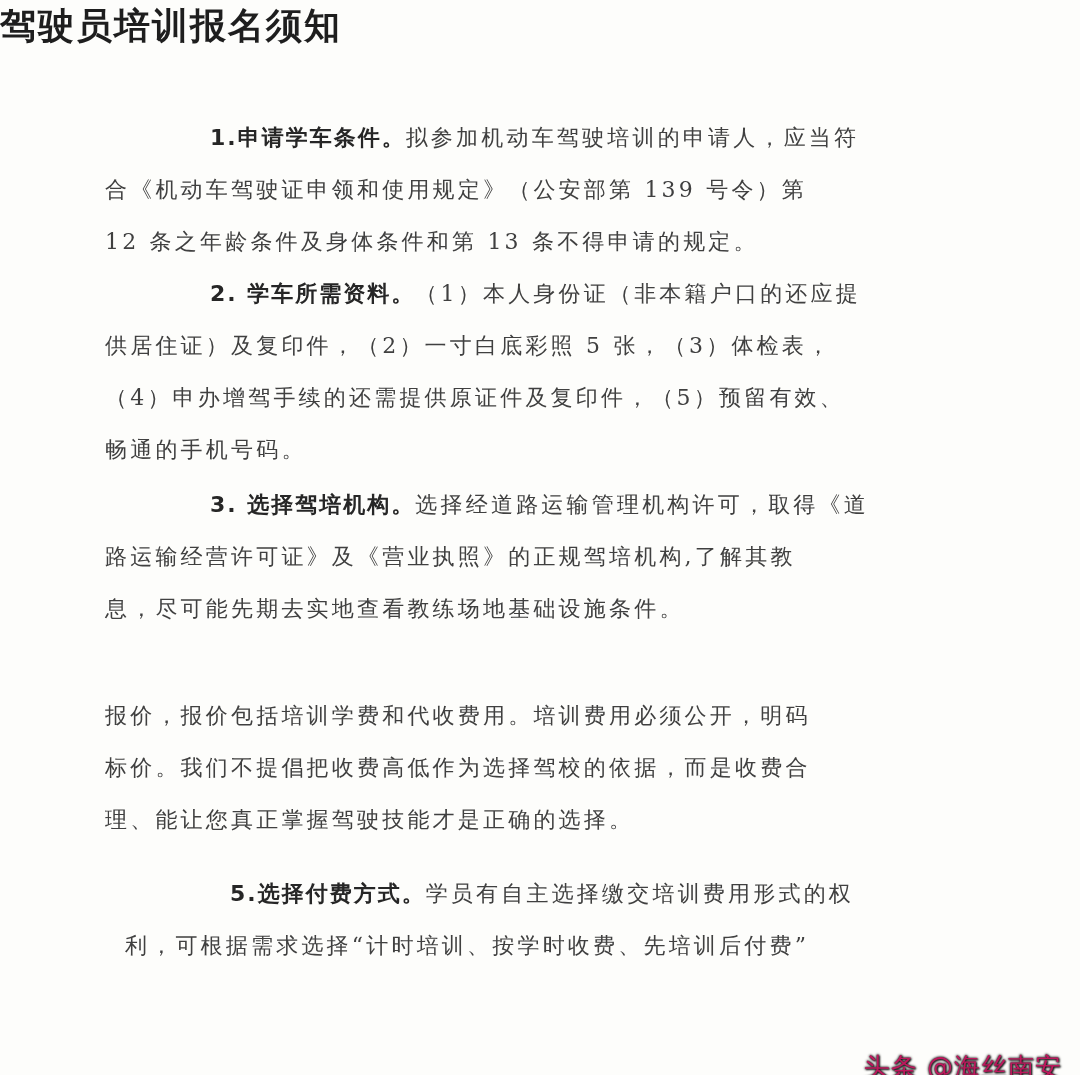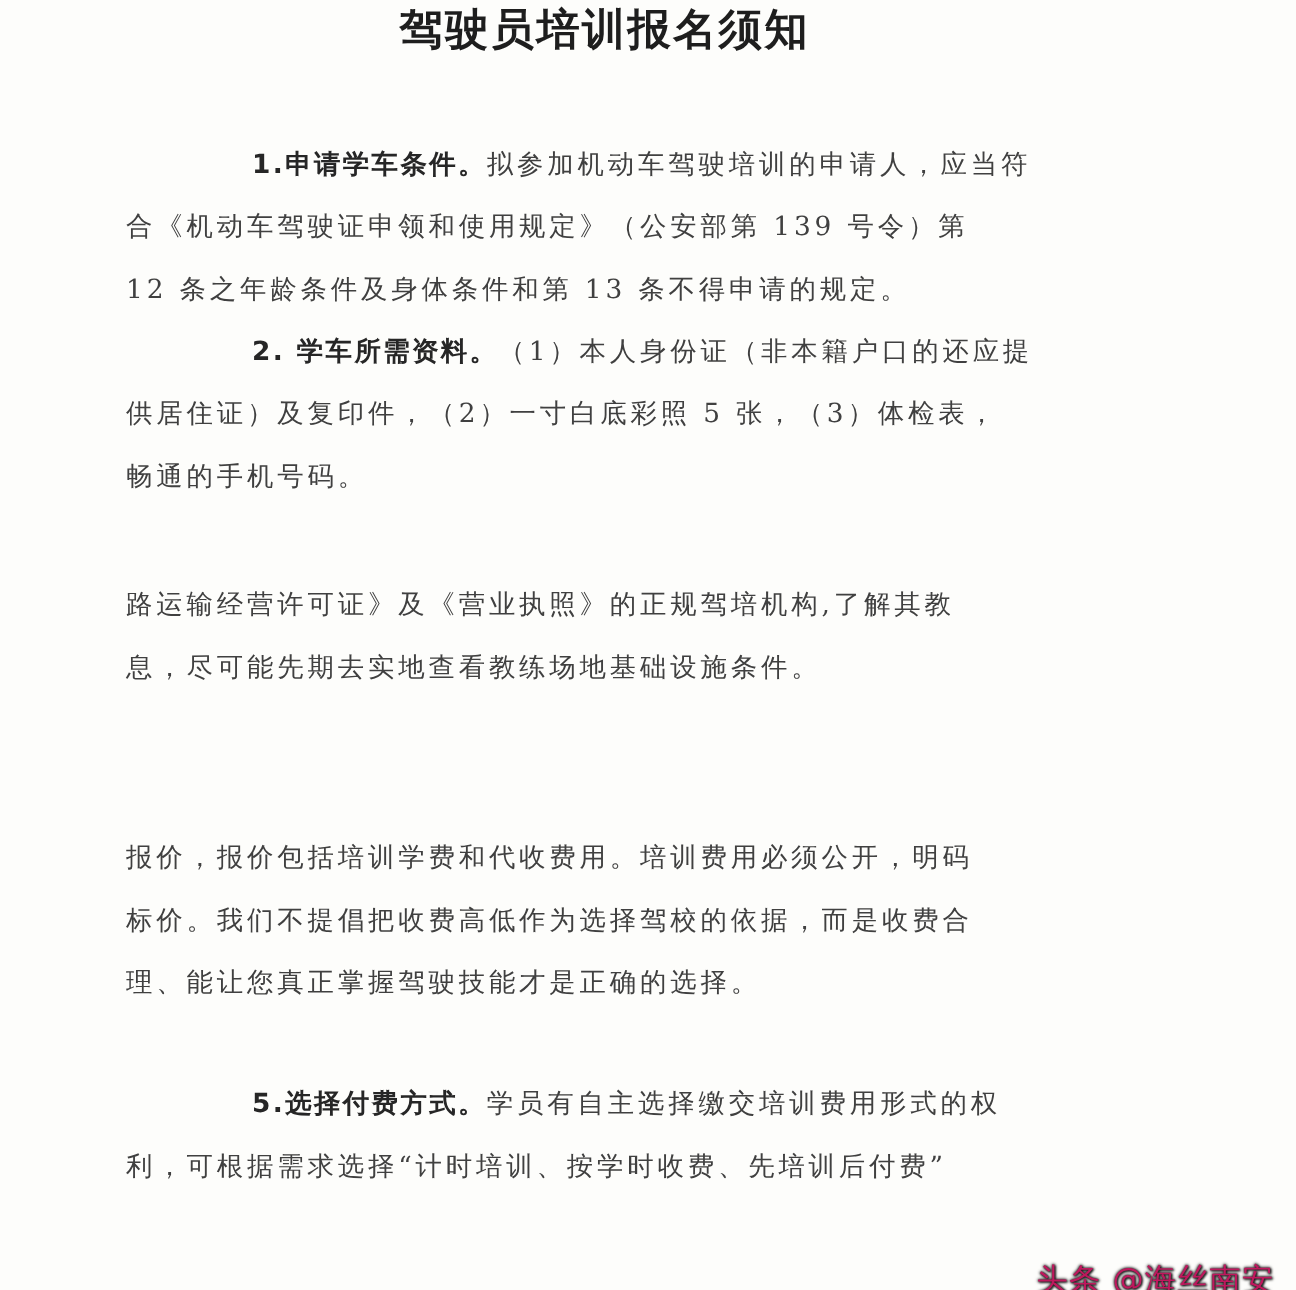--- a/index.html
+++ b/index.html
@@ -5,21 +5,21 @@
   html, body { margin: 0; padding: 0; }
   body {
     width: 1080px; height: 1075px; overflow: hidden;
     background: #fdfdfb;
     font-family: "DejaVu Serif", "Liberation Serif", serif;
     color: #3a3a3a;
     position: relative;
   }
   .title {
     position: absolute; top: 0; left: 0; width: 1008px;
-    text-align: center;
+    text-align: left;
     font-family: "DejaVu Sans", "Liberation Sans", sans-serif;
     font-weight: bold; font-size: 36px; line-height: 52px;
     color: #1e1e1e; letter-spacing: 2px;
   }
   .section { position: absolute; left: 105px; width: 850px; }
   .line {
     font-size: 22px; line-height: 52px; height: 52px;
     white-space: nowrap; letter-spacing: 3.2px; color: #404040;
   }
   .line.first { padding-left: 105px; }
@@ -43,32 +43,34 @@
 
 <div class="section" style="top:112px;">
   <div class="line first"><span class="head">1.申请学车条件。</span><span>拟参加机动车驾驶培训的申请人，应当符</span></div>
   <div class="line">合《机动车驾驶证申领和使用规定》（公安部第 139 号令）第</div>
   <div class="line">12 条之年龄条件及身体条件和第 13 条不得申请的规定。</div>
 </div>
 
 <div class="section" style="top:268px;">
   <div class="line first"><span class="head">2. 学车所需资料。</span><span>（1）本人身份证（非本籍户口的还应提</span></div>
   <div class="line">供居住证）及复印件，（2）一寸白底彩照 5 张，（3）体检表，</div>
+  <div class="line">（4）申办增驾手续的还需提供原证件及复印件，（5）预留有效、</div>
   <div class="line">畅通的手机号码。</div>
 </div>
 
 <div class="section" style="top:479px;">
+  <div class="line first"><span class="head">3. 选择驾培机构。</span><span>选择经道路运输管理机构许可，取得《道</span></div>
   <div class="line">路运输经营许可证》及《营业执照》的正规驾培机构,了解其教</div>
   <div class="line">息，尽可能先期去实地查看教练场地基础设施条件。</div>
 </div>
 
 <div class="section" style="top:690px;">
   <div class="line">报价，报价包括培训学费和代收费用。培训费用必须公开，明码</div>
   <div class="line">标价。我们不提倡把收费高低作为选择驾校的依据，而是收费合</div>
   <div class="line">理、能让您真正掌握驾驶技能才是正确的选择。</div>
 </div>
 
-<div class="section" style="top:895px;">
+<div class="section" style="top:868px;margin-left:20px;">
   <div class="line first"><span class="head">5.选择付费方式。</span><span>学员有自主选择缴交培训费用形式的权</span></div>
   <div class="line">利，可根据需求选择“计时培训、按学时收费、先培训后付费”</div>
 </div>
 
 <div class="watermark">头条 @海丝南安</div>
 
 </body></html>

